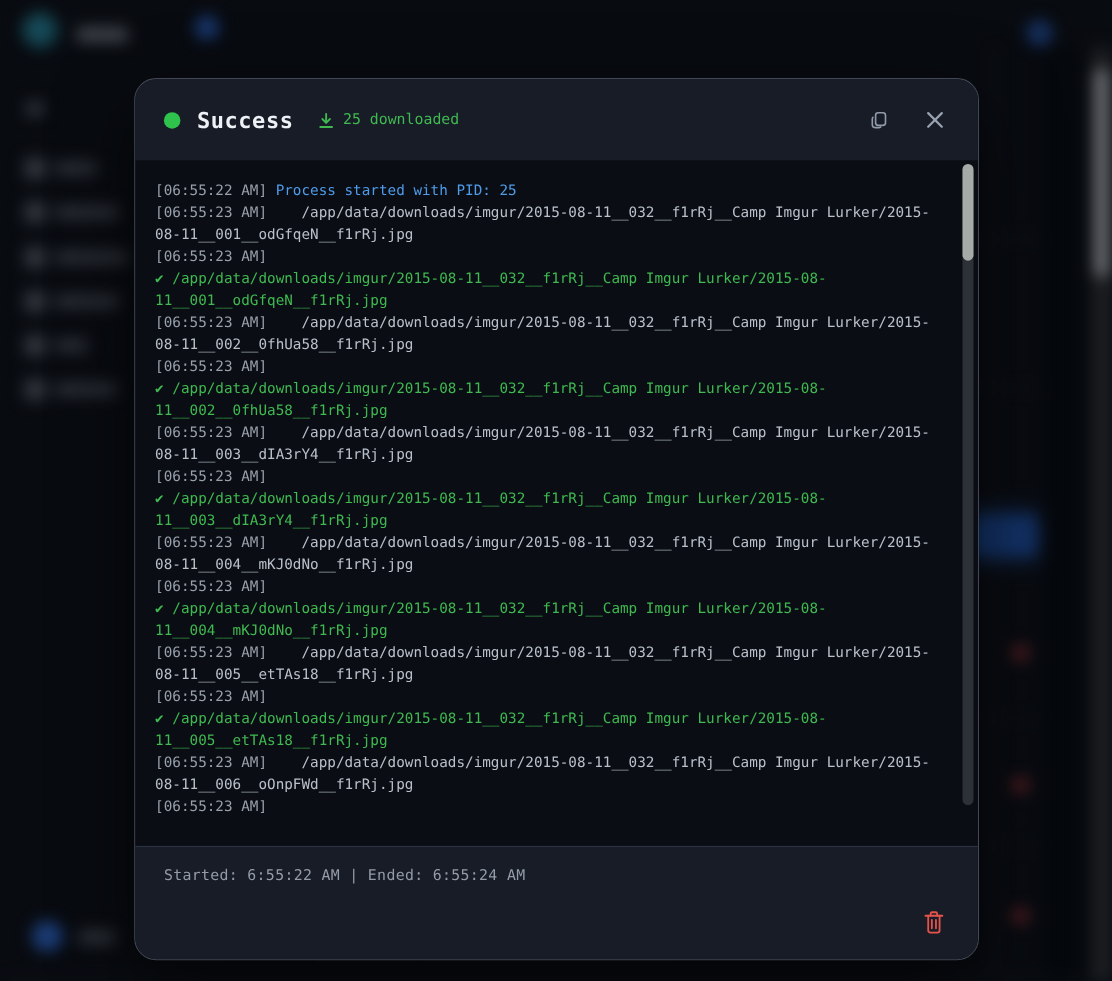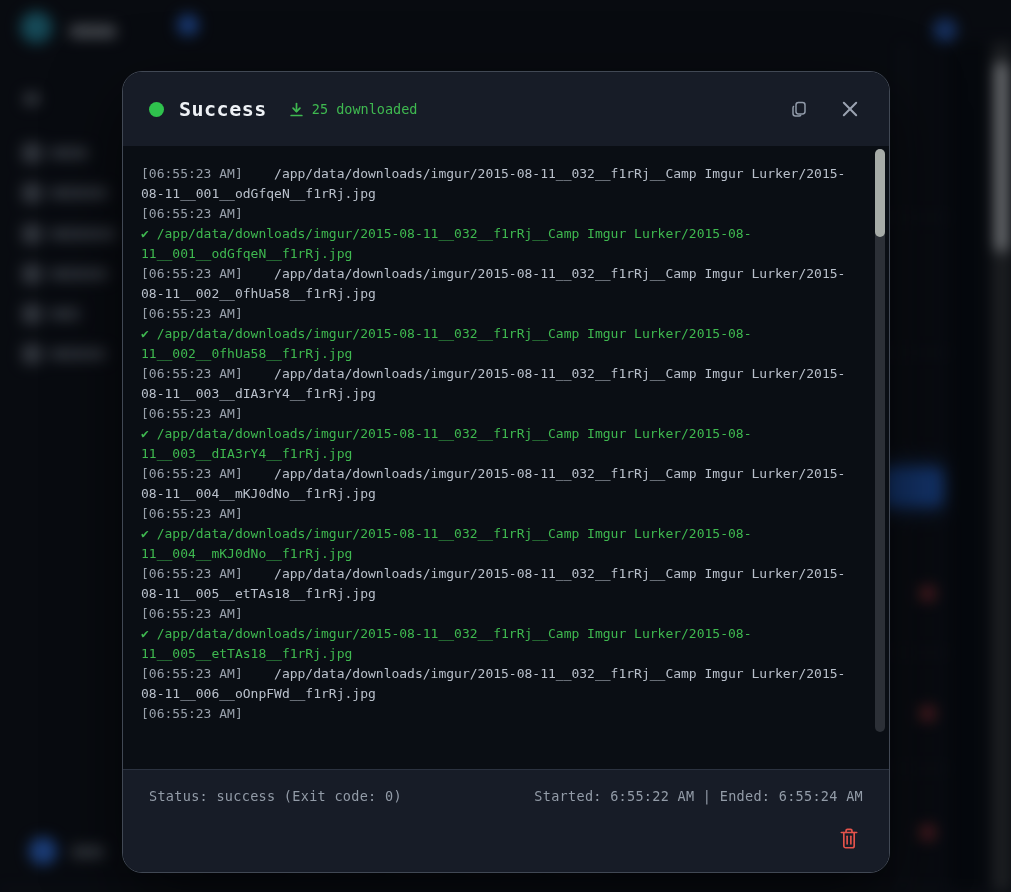--- a/index.html
+++ b/index.html
@@ -155,20 +155,21 @@
           <path d="M2.5 2.5l11 11"></path>
             <path d="M13.5 2.5l-11 11"></path>
         </g>
       </svg>
     </button>
   </div>
 
 
   <div class="log">
 
+    <div class="log-line info"><span class="ts">[06:55:22 AM]</span><span class="msg"> Process started with PID: 25</span></div>
       <div class="log-line plain"><span class="ts">[06:55:23 AM]</span><span class="msg">    /app/data/downloads/imgur/2015-08-11__032__f1rRj__Camp Imgur Lurker/2015-08-11__001__odGfqeN__f1rRj.jpg</span></div>
       <div class="log-line time"><span class="ts">[06:55:23 AM]</span></div>
       <div class="log-line success"><span class="msg">✔ /app/data/downloads/imgur/2015-08-11__032__f1rRj__Camp Imgur Lurker/2015-08-11__001__odGfqeN__f1rRj.jpg</span></div>
       <div class="log-line plain"><span class="ts">[06:55:23 AM]</span><span class="msg">    /app/data/downloads/imgur/2015-08-11__032__f1rRj__Camp Imgur Lurker/2015-08-11__002__0fhUa58__f1rRj.jpg</span></div>
       <div class="log-line time"><span class="ts">[06:55:23 AM]</span></div>
       <div class="log-line success"><span class="msg">✔ /app/data/downloads/imgur/2015-08-11__032__f1rRj__Camp Imgur Lurker/2015-08-11__002__0fhUa58__f1rRj.jpg</span></div>
       <div class="log-line plain"><span class="ts">[06:55:23 AM]</span><span class="msg">    /app/data/downloads/imgur/2015-08-11__032__f1rRj__Camp Imgur Lurker/2015-08-11__003__dIA3rY4__f1rRj.jpg</span></div>
       <div class="log-line time"><span class="ts">[06:55:23 AM]</span></div>
       <div class="log-line success"><span class="msg">✔ /app/data/downloads/imgur/2015-08-11__032__f1rRj__Camp Imgur Lurker/2015-08-11__003__dIA3rY4__f1rRj.jpg</span></div>
       <div class="log-line plain"><span class="ts">[06:55:23 AM]</span><span class="msg">    /app/data/downloads/imgur/2015-08-11__032__f1rRj__Camp Imgur Lurker/2015-08-11__004__mKJ0dNo__f1rRj.jpg</span></div>
@@ -179,21 +180,20 @@
       <div class="log-line success"><span class="msg">✔ /app/data/downloads/imgur/2015-08-11__032__f1rRj__Camp Imgur Lurker/2015-08-11__005__etTAs18__f1rRj.jpg</span></div>
       <div class="log-line plain"><span class="ts">[06:55:23 AM]</span><span class="msg">    /app/data/downloads/imgur/2015-08-11__032__f1rRj__Camp Imgur Lurker/2015-08-11__006__oOnpFWd__f1rRj.jpg</span></div>
       <div class="log-line time"><span class="ts">[06:55:23 AM]</span></div>
       <div class="scroll-track">
       <div class="scroll-thumb"></div>
     </div>
   </div>
 
   <div class="modal-footer">
     <div class="footer-row">
-      <span>Status: success (Exit code: 0)</span>
       <span>Started: 6:55:22 AM | Ended: 6:55:24 AM</span>
     </div>
     <button class="trash-btn">
       <svg width="20" height="22" viewBox="0 0 18 20">
         <g fill="none" stroke="#e5534b" stroke-width="1.5" stroke-linecap="round" stroke-linejoin="round">
           <path d="M2 5h14"></path>
           <path d="M6.3 5V3.4a1.3 1.3 0 0 1 1.3-1.3h2.8a1.3 1.3 0 0 1 1.3 1.3V5"></path>
           <path d="M4.3 5v12.2A1.7 1.7 0 0 0 6 18.9h6a1.7 1.7 0 0 0 1.7-1.7V5"></path>
           <path d="M7.3 8.4v7"></path>
             <path d="M10.7 8.4v7"></path>

